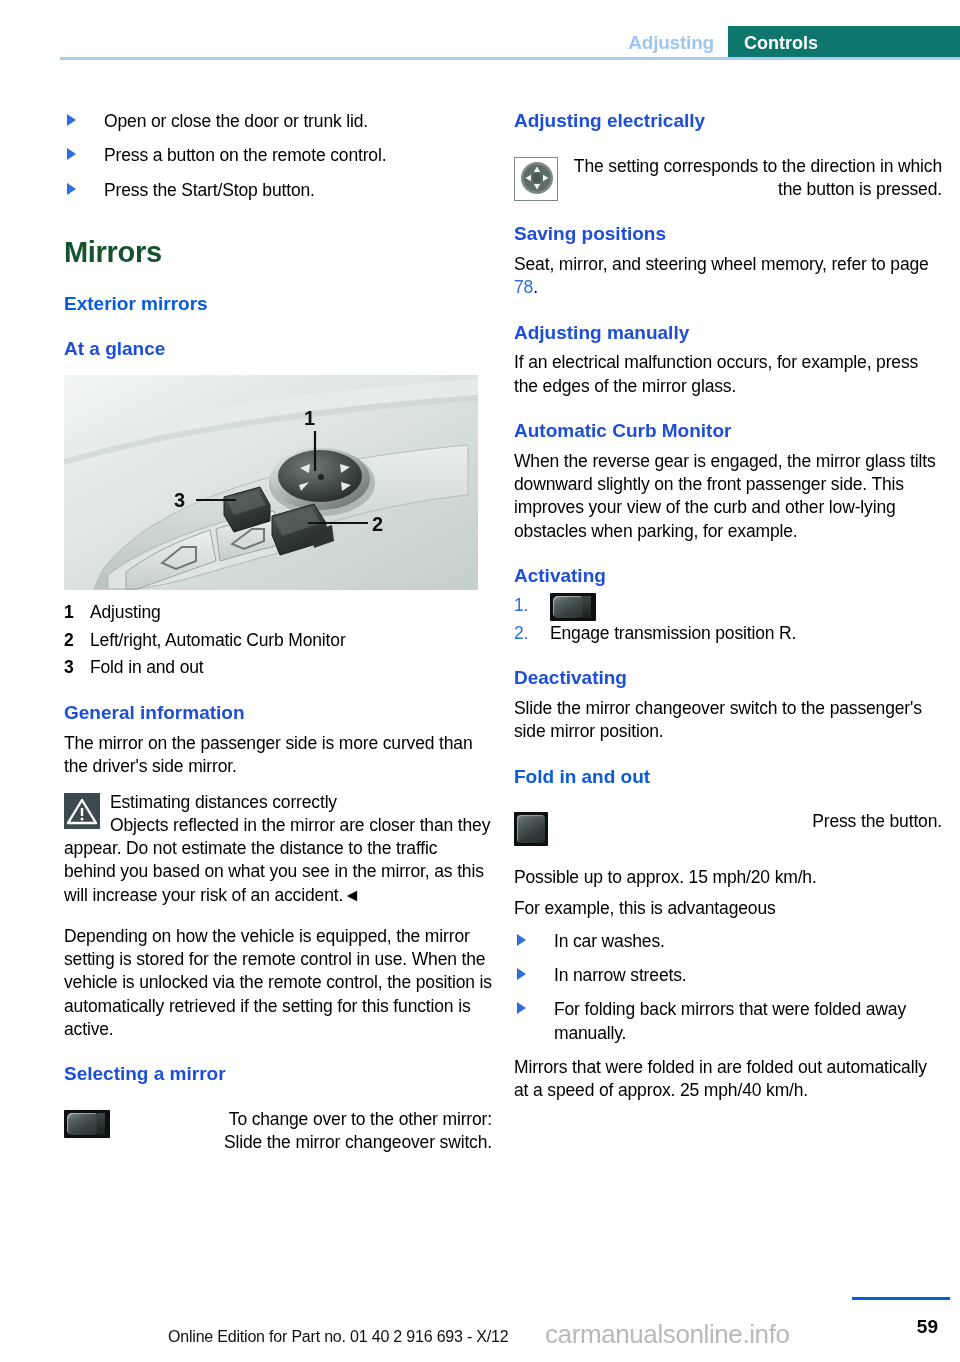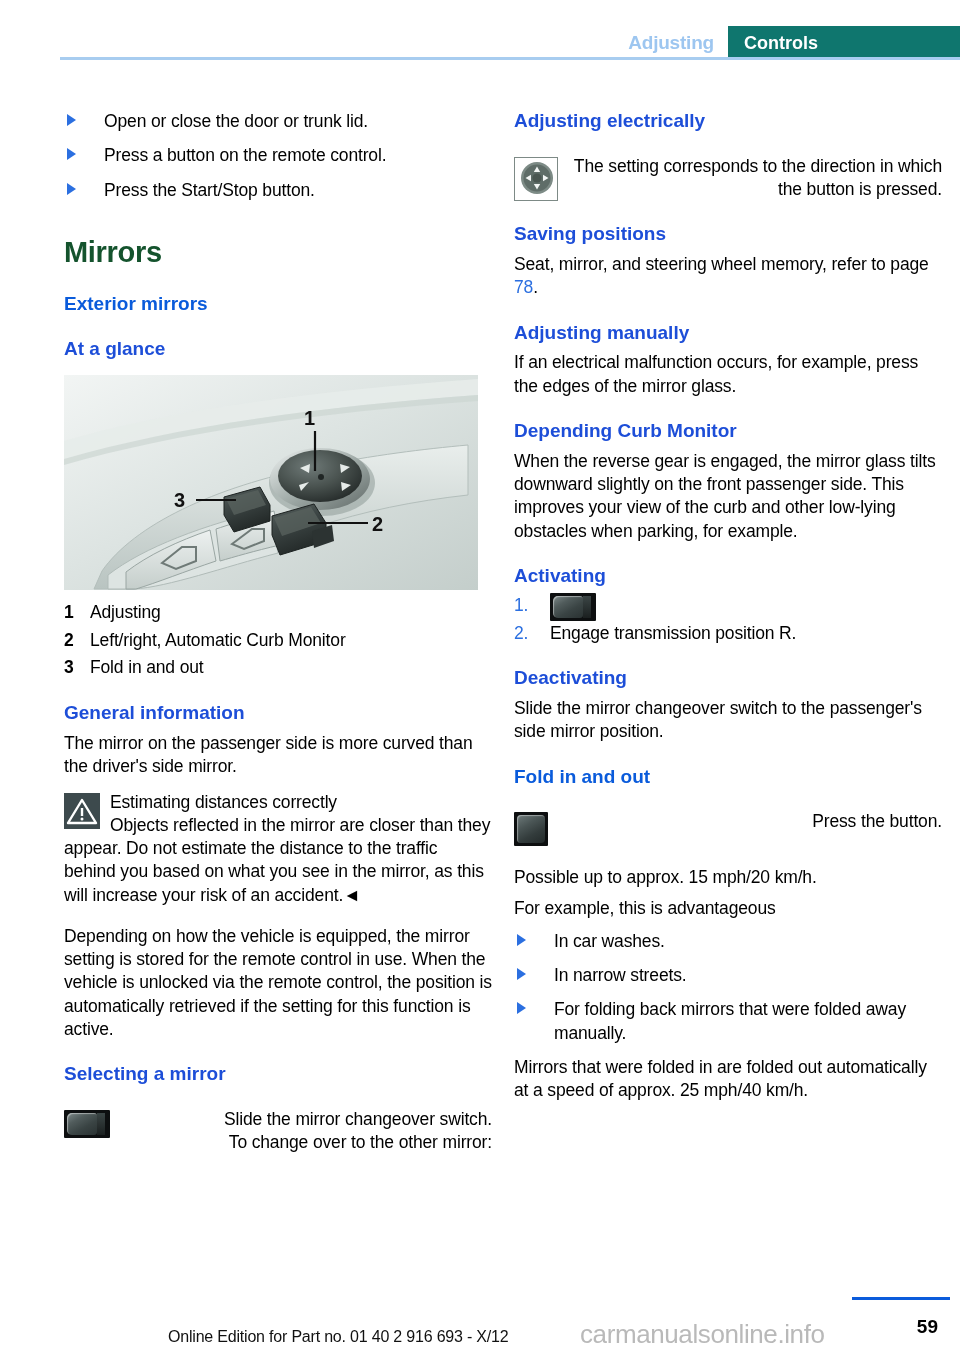--- a/index.html
+++ b/index.html
@@ -126,21 +126,20 @@
   .warn-title{display:inline;}
 
   
   .footer{position:absolute;left:0;bottom:0;width:960px;height:80px;}
   .footer-rule{position:absolute;right:10px;bottom:62px;width:98px;height:3px;background:#0a5bdb;}
   .page-num{position:absolute;right:22px;bottom:24px;font-size:19px;font-weight:bold;}
   .edition{position:absolute;left:168px;bottom:16px;font-size:16px;color:#111;letter-spacing:-0.2px;}
   .watermark{
     position:absolute;left:545px;bottom:12px;font-size:26px;color:#b9b9b9;
     letter-spacing:-0.4px;
-    margin-left:35px;
   }
 </style>
 </head>
 <body>
 
 <div class="page">
 
   <div class="header">
     <div class="hdr-tabs">
       <div class="tab-secondary">Adjusting</div>
@@ -288,22 +287,22 @@
       <span class="warn-title">Estimating distances correctly</span><br>
       <span>Objects reflected in the mirror are closer than they appear. Do not estimate the distance to the traffic behind you based on what you see in the mirror, as this will increase your risk of an accident.◄</span>
     </div>
 
     <p class="body gap">Depending on how the vehicle is equipped, the mirror setting is stored for the remote control in use. When the vehicle is unlocked via the remote control, the position is automatically retrieved if the setting for this function is active.</p>
 
     <h3 class="sub2">Selecting a mirror</h3>
 
     <div class="icon-para" style="padding-left:78px;">
       <span class="ip-icon icon-rocker"></span>
+      <div class="ip-text">To change over to the other mirror:</div>
       <div class="ip-text">Slide the mirror changeover switch.</div>
-      <div class="ip-text">To change over to the other mirror:</div>
     </div>
 
   </div>
 
   <div class="col col-right">
 
     <h3 class="sub2" style="margin-top:0;">Adjusting electrically</h3>
 
     <div class="icon-para" style="padding-left:56px;">
       <span class="ip-icon icon-joystick">
@@ -319,21 +318,21 @@
       </span>
       <div class="ip-text">The setting corresponds to the direction in which the button is pressed.</div>
     </div>
 
     <h3 class="sub2">Saving positions</h3>
     <p class="body"><span>Seat, mirror, and steering wheel memory, refer to page </span><span class="pagelink">78</span><span>.</span></p>
 
     <h3 class="sub2">Adjusting manually</h3>
     <p class="body">If an electrical malfunction occurs, for example, press the edges of the mirror glass.</p>
 
-    <h3 class="sub2">Depending Curb Monitor</h3>
+    <h3 class="sub2">Automatic Curb Monitor</h3>
     <p class="body">When the reverse gear is engaged, the mirror glass tilts downward slightly on the front passenger side. This improves your view of the curb and other low-lying obstacles when parking, for example.</p>
 
     <h3 class="sub2">Activating</h3>
 
     <ol class="steps">
       <li style="margin-top:6px;">
         <span class="num">1.</span>
         <span class="icon-rocker" style="margin:-6px 8px -8px 0;"></span>
       </li>
       <li>

